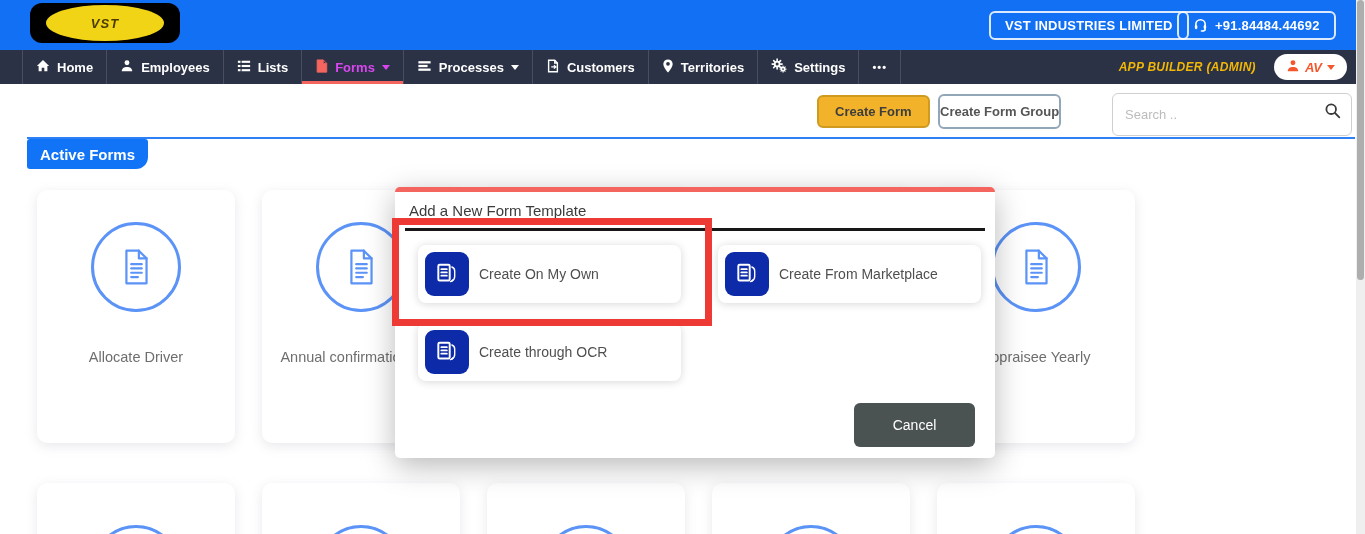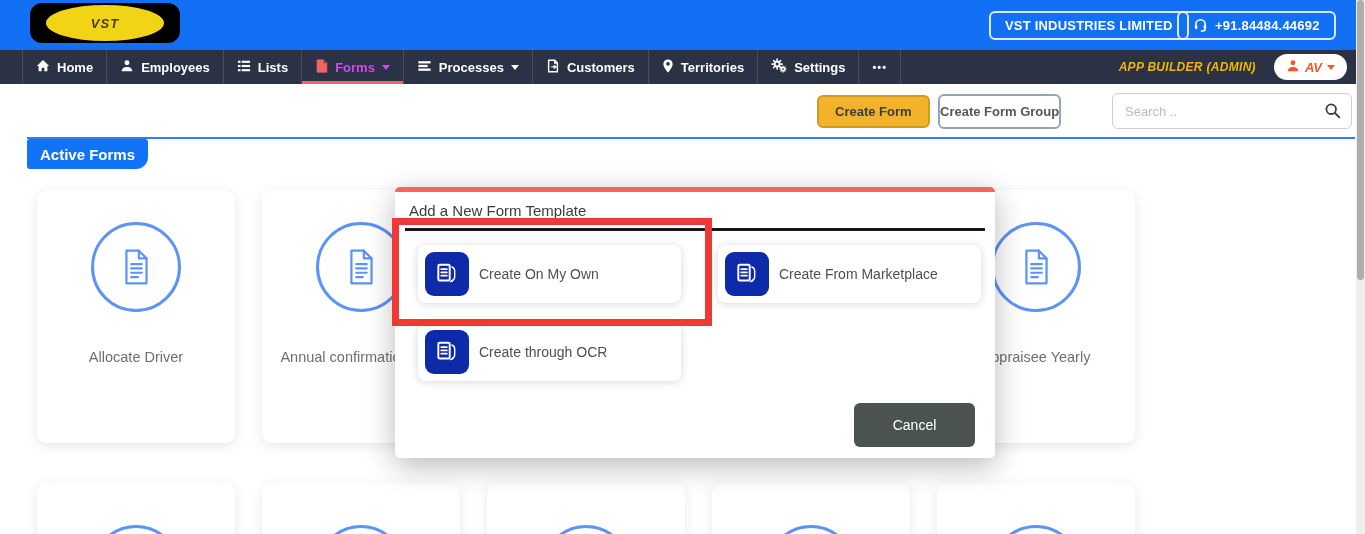--- a/index.html
+++ b/index.html
@@ -38,21 +38,21 @@
   .user-pill { background:#fff; border-radius:14px; height:26px; display:flex; align-items:center; gap:5px;
                padding:0 12px; color:#f4572e; font-weight:bold; font-size:13px; cursor:pointer; }
 
   
   .btn-create-form { position:absolute; left:817px; top:95px; height:33px; padding:0 16px;
                      background:#f2b32a; border:2px solid #cf9a1f; border-radius:6px;
                      font-size:13px; font-weight:bold; color:#3e3e3e; cursor:pointer; }
   .btn-create-group { position:absolute; left:938px; top:94px; height:35px; padding:0 0;
                       background:#fff; border:2px solid #91a7b8; border-radius:6px;
                       font-size:13px; font-weight:600; color:#555; cursor:pointer; }
-  .search-wrap { position:absolute; left:1112px; top:93px; width:240px; height:36px; }
+  .search-wrap { position:absolute; left:1112px; top:93px; width:240px; height:43px; }
   .search-input { width:100%; height:100%; border:1px solid #cfcfcf; border-radius:6px; padding:0 34px 0 12px;
                   font-size:13px; color:#444; outline:none; font-family:inherit; }
   .search-input::placeholder { color:#bcbcbc; }
   .search-icon { position:absolute; right:11px; top:9px; }
 
   
   .tab-line { position:absolute; left:27px; top:137px; width:1328px; height:2px; background:#2e80f6; }
   .active-tab { position:absolute; left:27px; top:139px; height:30px; padding:0 13px; background:#1173f5;
                 color:#fff; font-weight:bold; font-size:15px; display:flex; align-items:center;
                 border-radius:3px 3px 12px 3px; cursor:pointer; }

